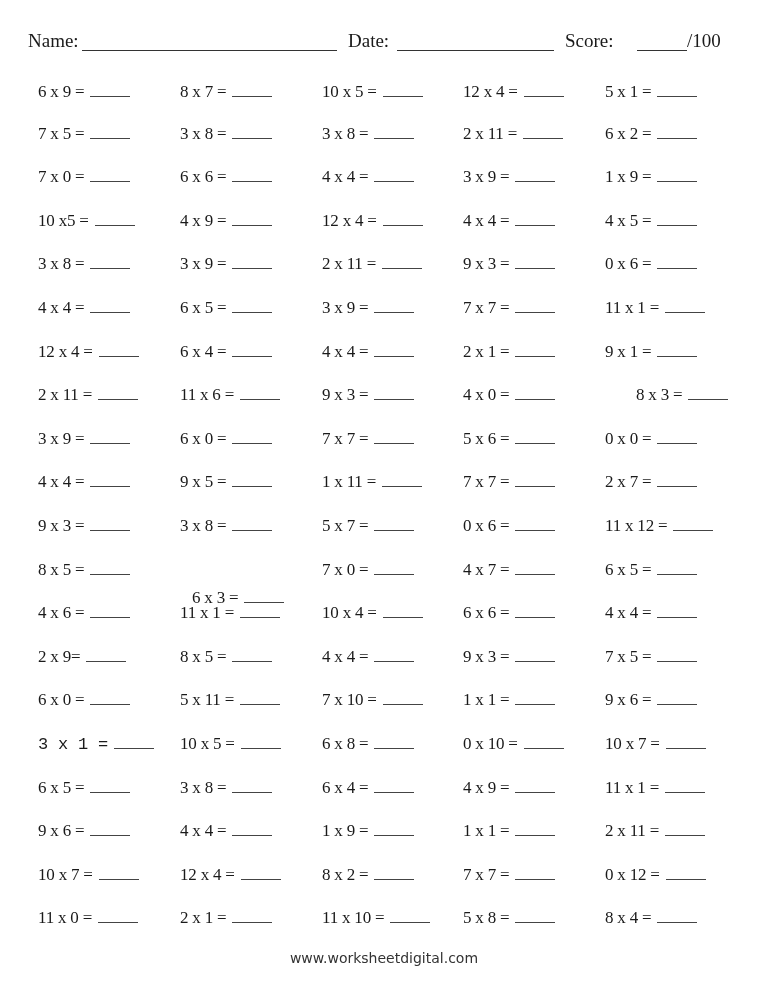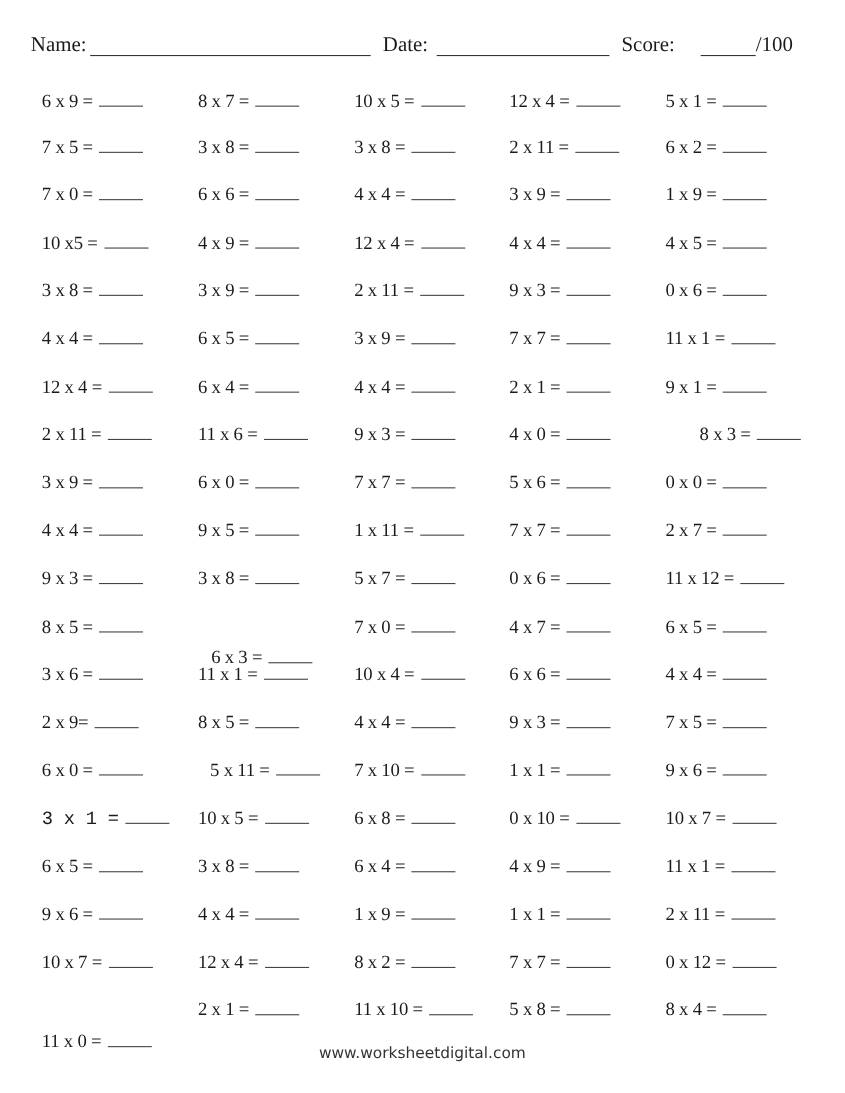--- a/index.html
+++ b/index.html
@@ -109,36 +109,36 @@
       <div class="prob" style="left: 567px;"><span>11 x 12 =</span><span class="blank"></span></div>
     </div>
     <div class="row" style="top: 479.6px;">
       <div class="prob" style="left: 0px;"><span>8 x 5 =</span><span class="blank"></span></div>
       <div class="prob" style="left: 154px; margin-top: 28px;"><span>6 x 3 =</span><span class="blank"></span></div>
       <div class="prob" style="left: 284px;"><span>7 x 0 =</span><span class="blank"></span></div>
       <div class="prob" style="left: 425px;"><span>4 x 7 =</span><span class="blank"></span></div>
       <div class="prob" style="left: 567px;"><span>6 x 5 =</span><span class="blank"></span></div>
     </div>
     <div class="row" style="top: 523.2px;">
-      <div class="prob" style="left: 0px;"><span>3 x 6 =</span><span class="blank"></span></div>
+      <div class="prob" style="left: 0px;"><span>4 x 6 =</span><span class="blank"></span></div>
       <div class="prob" style="left: 142px;"><span>11 x 1 =</span><span class="blank"></span></div>
       <div class="prob" style="left: 284px;"><span>10 x 4 =</span><span class="blank"></span></div>
       <div class="prob" style="left: 425px;"><span>6 x 6 =</span><span class="blank"></span></div>
       <div class="prob" style="left: 567px;"><span>4 x 4 =</span><span class="blank"></span></div>
     </div>
     <div class="row" style="top: 566.8px;">
       <div class="prob" style="left: 0px;"><span>2 x 9=</span><span class="blank"></span></div>
       <div class="prob" style="left: 142px;"><span>8 x 5 =</span><span class="blank"></span></div>
       <div class="prob" style="left: 284px;"><span>4 x 4 =</span><span class="blank"></span></div>
       <div class="prob" style="left: 425px;"><span>9 x 3 =</span><span class="blank"></span></div>
       <div class="prob" style="left: 567px;"><span>7 x 5 =</span><span class="blank"></span></div>
     </div>
     <div class="row" style="top: 610.4px;">
       <div class="prob" style="left: 0px;"><span>6 x 0 =</span><span class="blank"></span></div>
-      <div class="prob" style="left: 153px;"><span>5 x 11 =</span><span class="blank"></span></div>
+      <div class="prob" style="left: 142px;"><span>5 x 11 =</span><span class="blank"></span></div>
       <div class="prob" style="left: 284px;"><span>7 x 10 =</span><span class="blank"></span></div>
       <div class="prob" style="left: 425px;"><span>1 x 1 =</span><span class="blank"></span></div>
       <div class="prob" style="left: 567px;"><span>9 x 6 =</span><span class="blank"></span></div>
     </div>
     <div class="row" style="top: 654px;">
       <div class="prob" style="left: 0px; font-family: Liberation Mono, monospace;"><span>3 x 1 =</span><span class="blank"></span></div>
       <div class="prob" style="left: 142px;"><span>10 x 5 =</span><span class="blank"></span></div>
       <div class="prob" style="left: 284px;"><span>6 x 8 =</span><span class="blank"></span></div>
       <div class="prob" style="left: 425px;"><span>0 x 10 =</span><span class="blank"></span></div>
       <div class="prob" style="left: 567px;"><span>10 x 7 =</span><span class="blank"></span></div>
@@ -158,21 +158,21 @@
       <div class="prob" style="left: 567px;"><span>2 x 11 =</span><span class="blank"></span></div>
     </div>
     <div class="row" style="top: 784.8px;">
       <div class="prob" style="left: 0px;"><span>10 x 7 =</span><span class="blank"></span></div>
       <div class="prob" style="left: 142px;"><span>12 x 4 =</span><span class="blank"></span></div>
       <div class="prob" style="left: 284px;"><span>8 x 2 =</span><span class="blank"></span></div>
       <div class="prob" style="left: 425px;"><span>7 x 7 =</span><span class="blank"></span></div>
       <div class="prob" style="left: 567px;"><span>0 x 12 =</span><span class="blank"></span></div>
     </div>
     <div class="row" style="top: 828.4px;">
-      <div class="prob" style="left: 0px; margin-top: 29px;"><span>11 x 0 =</span><span class="blank"></span></div>
+      <div class="prob" style="left: 0px;"><span>11 x 0 =</span><span class="blank"></span></div>
       <div class="prob" style="left: 142px;"><span>2 x 1 =</span><span class="blank"></span></div>
       <div class="prob" style="left: 284px;"><span>11 x 10 =</span><span class="blank"></span></div>
       <div class="prob" style="left: 425px;"><span>5 x 8 =</span><span class="blank"></span></div>
       <div class="prob" style="left: 567px;"><span>8 x 4 =</span><span class="blank"></span></div>
     </div>
   </div>
 
 <div class="footer">www.worksheetdigital.com</div>
 
 </body></html>

